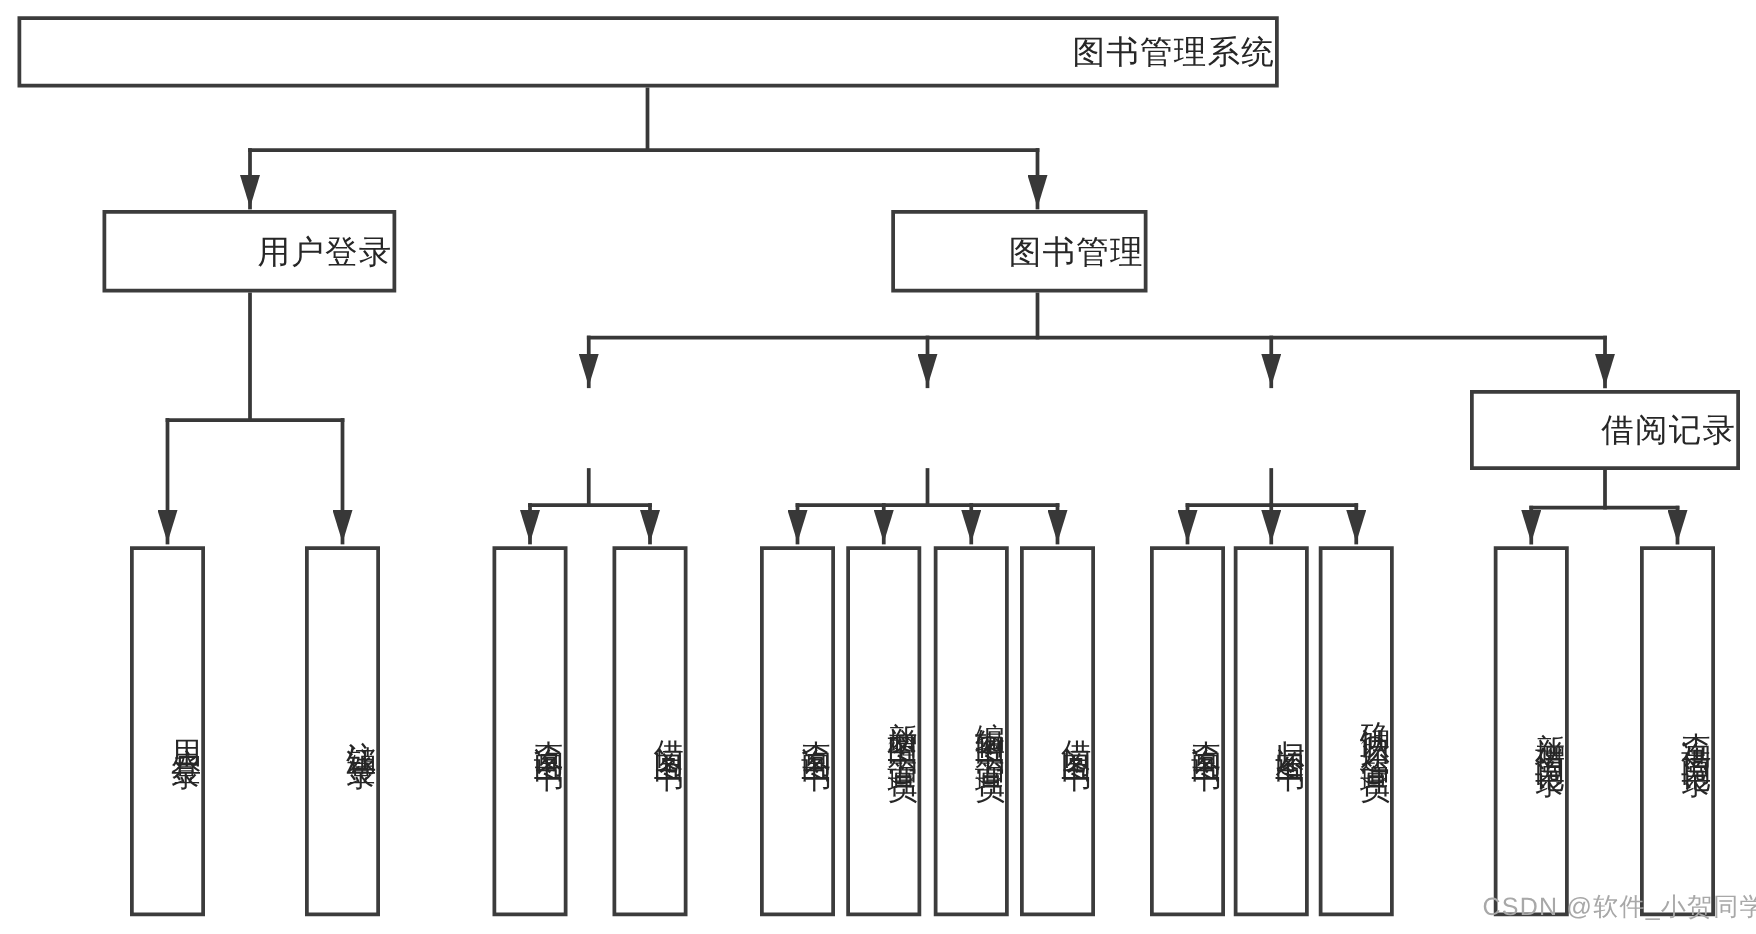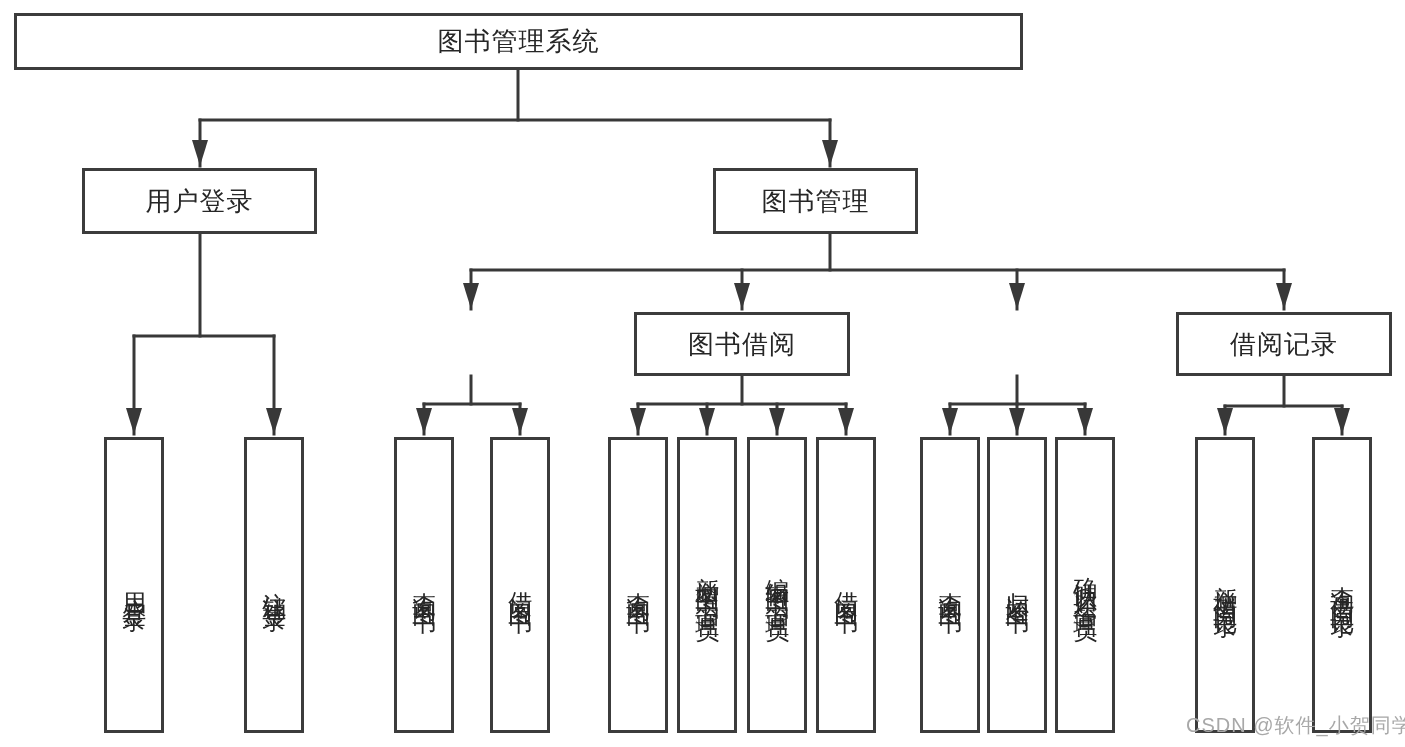--- a/index.html
+++ b/index.html
@@ -22,21 +22,21 @@
   .canvas > svg { position: absolute; left: 0; top: 0; }
   .connectors line { stroke: var(--line); stroke-width: 3; stroke-linecap: square; }
   #arr path { fill: var(--line); }
   .box {
     position: absolute;
     box-sizing: border-box;
     border: 3px solid var(--box_border);
     background: #ffffff;
     display: flex;
     align-items: center;
-    justify-content: center;
+    justify-content: flex-end;
   }
   .h-label { font-size: 26px; letter-spacing: 1px; white-space: nowrap; }
   .leaf .v-label {
     writing-mode: vertical-rl;
     text-orientation: mixed;
     font-size: 24px;
     letter-spacing: 6px;
     line-height: 1.1;
     white-space: nowrap;
   }
@@ -122,23 +122,20 @@
     <span class="h-label">图书管理系统</span>
   </div>
 
   <div class="box" style="left:82px; top:168px; width:235px; height:66px">
     <span class="h-label">用户登录</span>
   </div>
   <div class="box" style="left:713px; top:168px; width:205px; height:66px">
     <span class="h-label">图书管理</span>
   </div>
 
-  <div class="box" style="left:634px; top:312px; width:216px; height:64px">
-    <span class="h-label">图书借阅</span>
-  </div>
   <div class="box" style="left:1176px; top:312px; width:216px; height:64px">
     <span class="h-label">借阅记录</span>
   </div>
 
   <div class="box leaf" style="left:104px; top:437px; width:60px; height:296px">
     <span class="v-label">用户登录</span>
   </div>
   <div class="box leaf" style="left:244px; top:437px; width:60px; height:296px">
     <span class="v-label">注销登录</span>
   </div>

